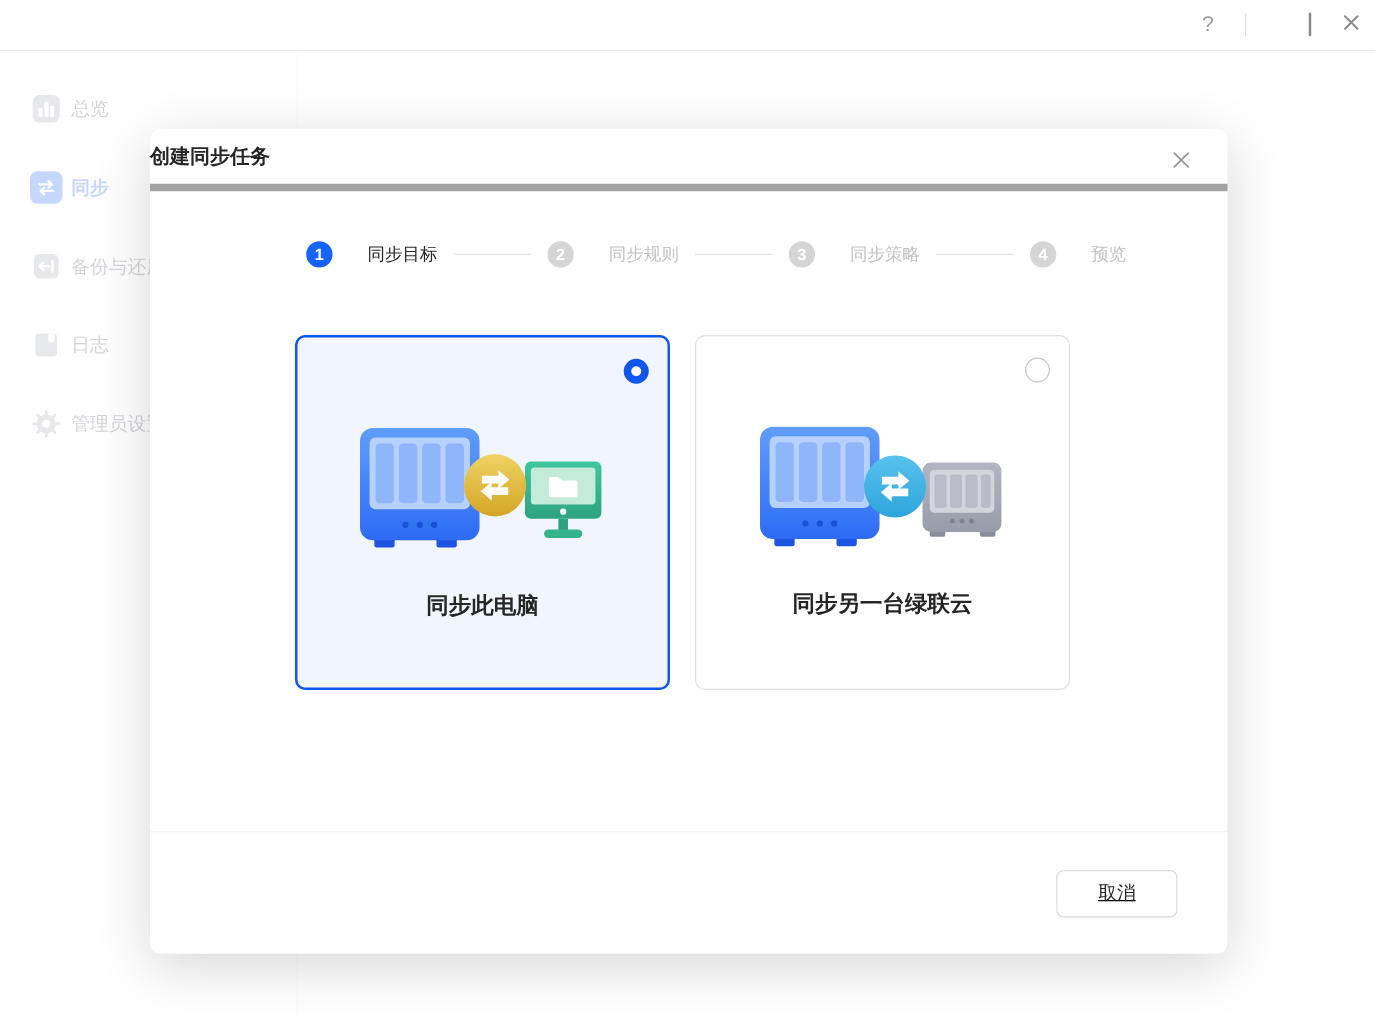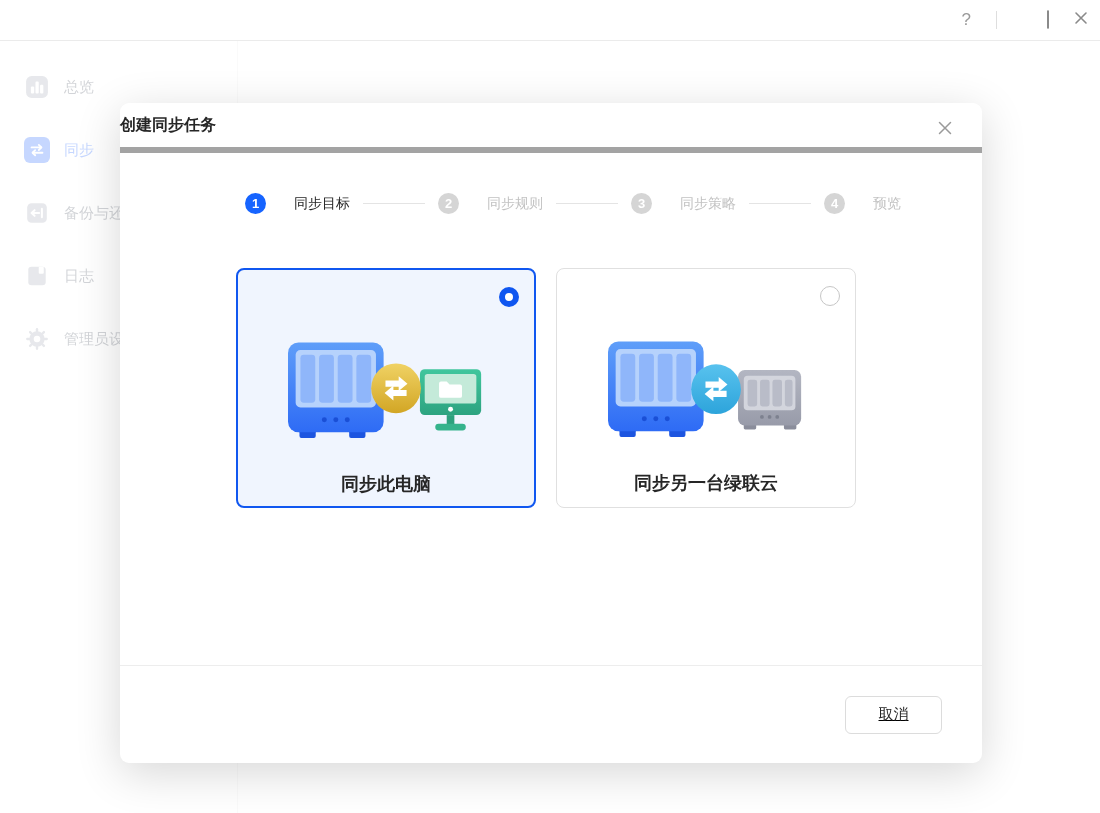--- a/index.html
+++ b/index.html
@@ -21,25 +21,25 @@
   .tb-sep { width:1px; height:18px; background:#dedede; }
   .tb-min { width:14px; height:2px; background:#8a8a8a; border-radius:1px; }
   .tb-max { width:12px; height:12px; border:1.6px solid #8a8a8a; border-radius:2px; }
 
   
   .app-body { position:absolute; top:41px; left:0; width:1100px; height:772px; }
   .sidebar { position:absolute; top:0; left:0; width:238px; height:772px;
              background:#fff; border-right:1px solid #eeeeee; padding-top:25px; }
   .content { position:absolute; top:0; left:239px; right:0; height:772px; background:#fff; }
   .side-item { display:flex; align-items:center; height:42px; margin-bottom:21px;
-               padding-left:24px; gap:14px; white-space:nowrap; }
+               padding-left:24px; gap:7px; white-space:nowrap; }
   .side-ico { width:26px; height:26px; display:flex; align-items:center; justify-content:center;
               border-radius:6px; flex:0 0 26px; }
   .side-label { font-size:15px; color:#5f6673; }
-  .side-item.active .side-label { color:#3370ff; font-weight:400; }
+  .side-item.active .side-label { color:#3370ff; font-weight:700; }
 
   
   .dim { position:absolute; top:41px; left:0; width:1100px; height:772px;
          background:rgba(255,255,255,0.72); z-index:10; }
 
   
   .modal { position:absolute; left:120px; top:103px; width:862px; height:660px;
            background:#fff; border-radius:9px; z-index:20;
            box-shadow:0 10px 45px rgba(0,0,0,0.16); }
   .modal-header { position:relative; height:50px; border-bottom:6px solid #a3a3a3;
@@ -54,21 +54,21 @@
   .step-dot { width:21px; height:21px; border-radius:50%; background:#d5d5d5; color:#fff;
               font-size:13px; font-weight:700; display:flex; align-items:center;
               justify-content:center; }
   .step-label { font-size:14px; color:#c2c2c2;margin-left:17px; }
   .step.active .step-dot { background:#1664ff; }
   .step.active .step-label { color:#262626; font-weight:500; }
   .step-line { width:62px; height:1px; background:#e4e4e4; margin:0 13px; }
 
   
   .cards { position:absolute; top:165px; left:116px; display:flex; gap:20px; }
-  .card { position:relative; width:300px; height:240px; border:1px solid #e0e0e0;
+  .card { position:relative; width:300px; height:284px; border:1px solid #e0e0e0;
           border-radius:8px; background:#fff; cursor:pointer; }
   .card.selected { border:2px solid #1057f0; background:#f0f5fe; }
   .radio { position:absolute; top:17px; right:15px; width:20px; height:20px;
            border-radius:50%; border:1.5px solid #c6c6c6; background:#fff; }
   .card.selected .radio { border:6px solid #0f56f0; }
   .card-art { display:flex; justify-content:center; margin-top:72px; }
   .card-label { text-align:center; margin-top:24px; font-size:18px; font-weight:700;
                 color:#262626; }
 
   

